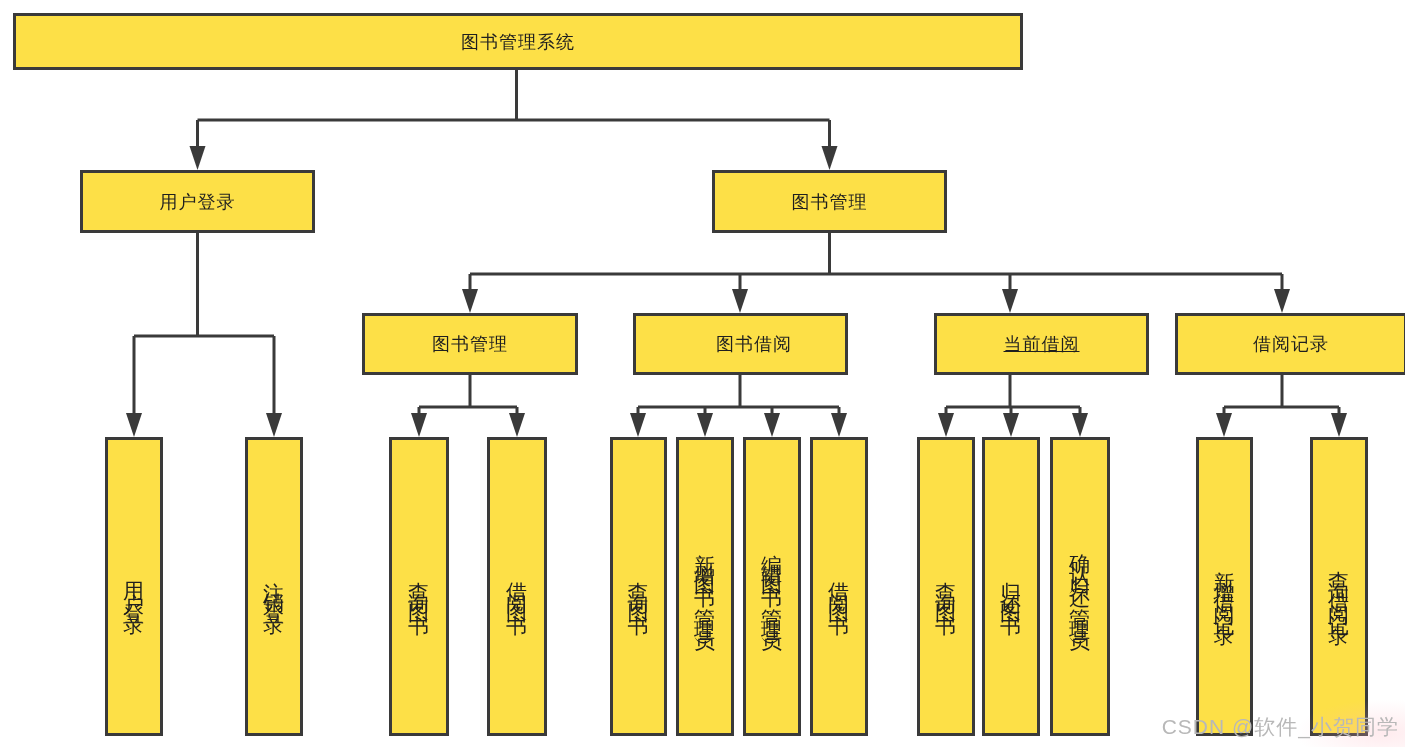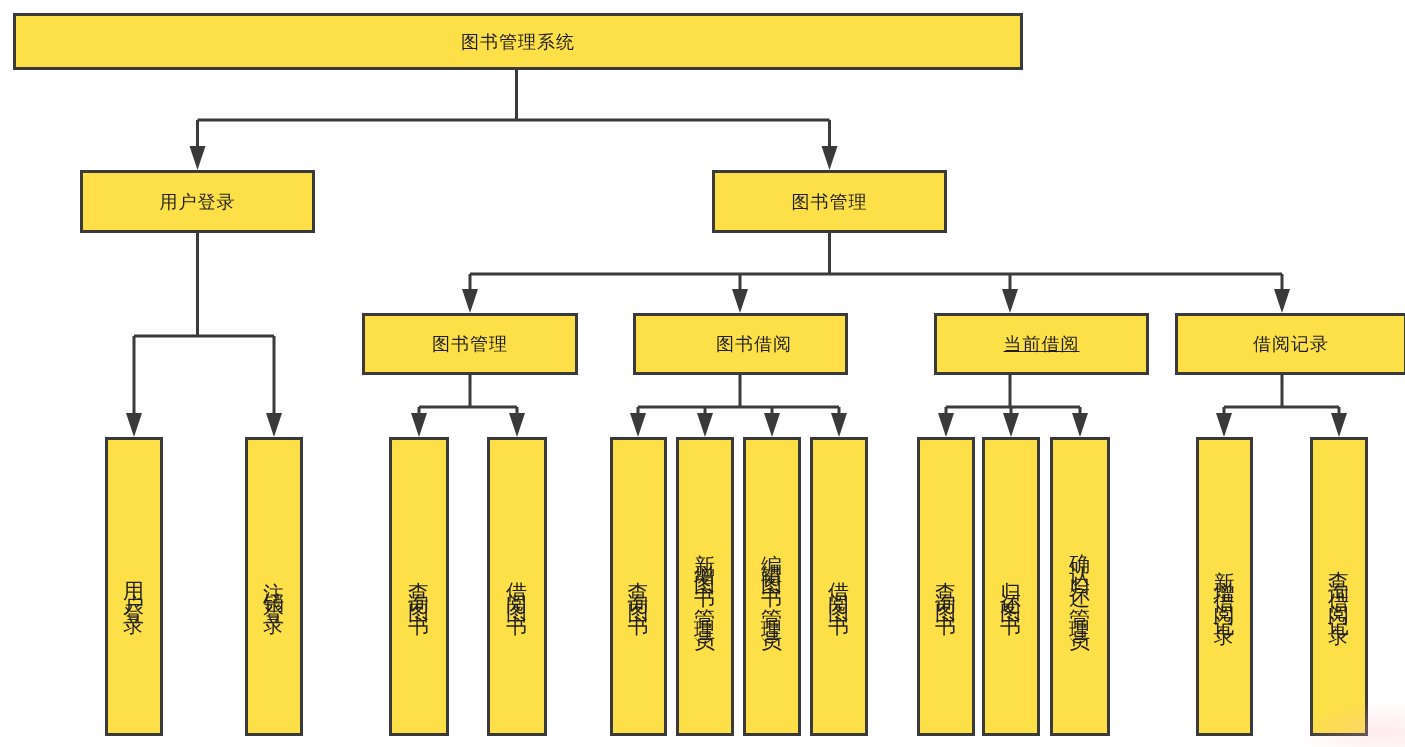--- a/index.html
+++ b/index.html
@@ -163,14 +163,15 @@
   </div>
 
   <div class="box vbox" style="left:1196px; top:437px; width:57px; height:299px;">
     <span>新增借阅记录</span>
   </div>
   <div class="box vbox" style="left:1310px; top:437px; width:58px; height:299px;">
     <span>查询借阅记录</span>
   </div>
 
   <div class="tint"></div>
+  <div class="watermark">CSDN @软件_小贺同学</div>
 
 </div>
 
 </body></html>

